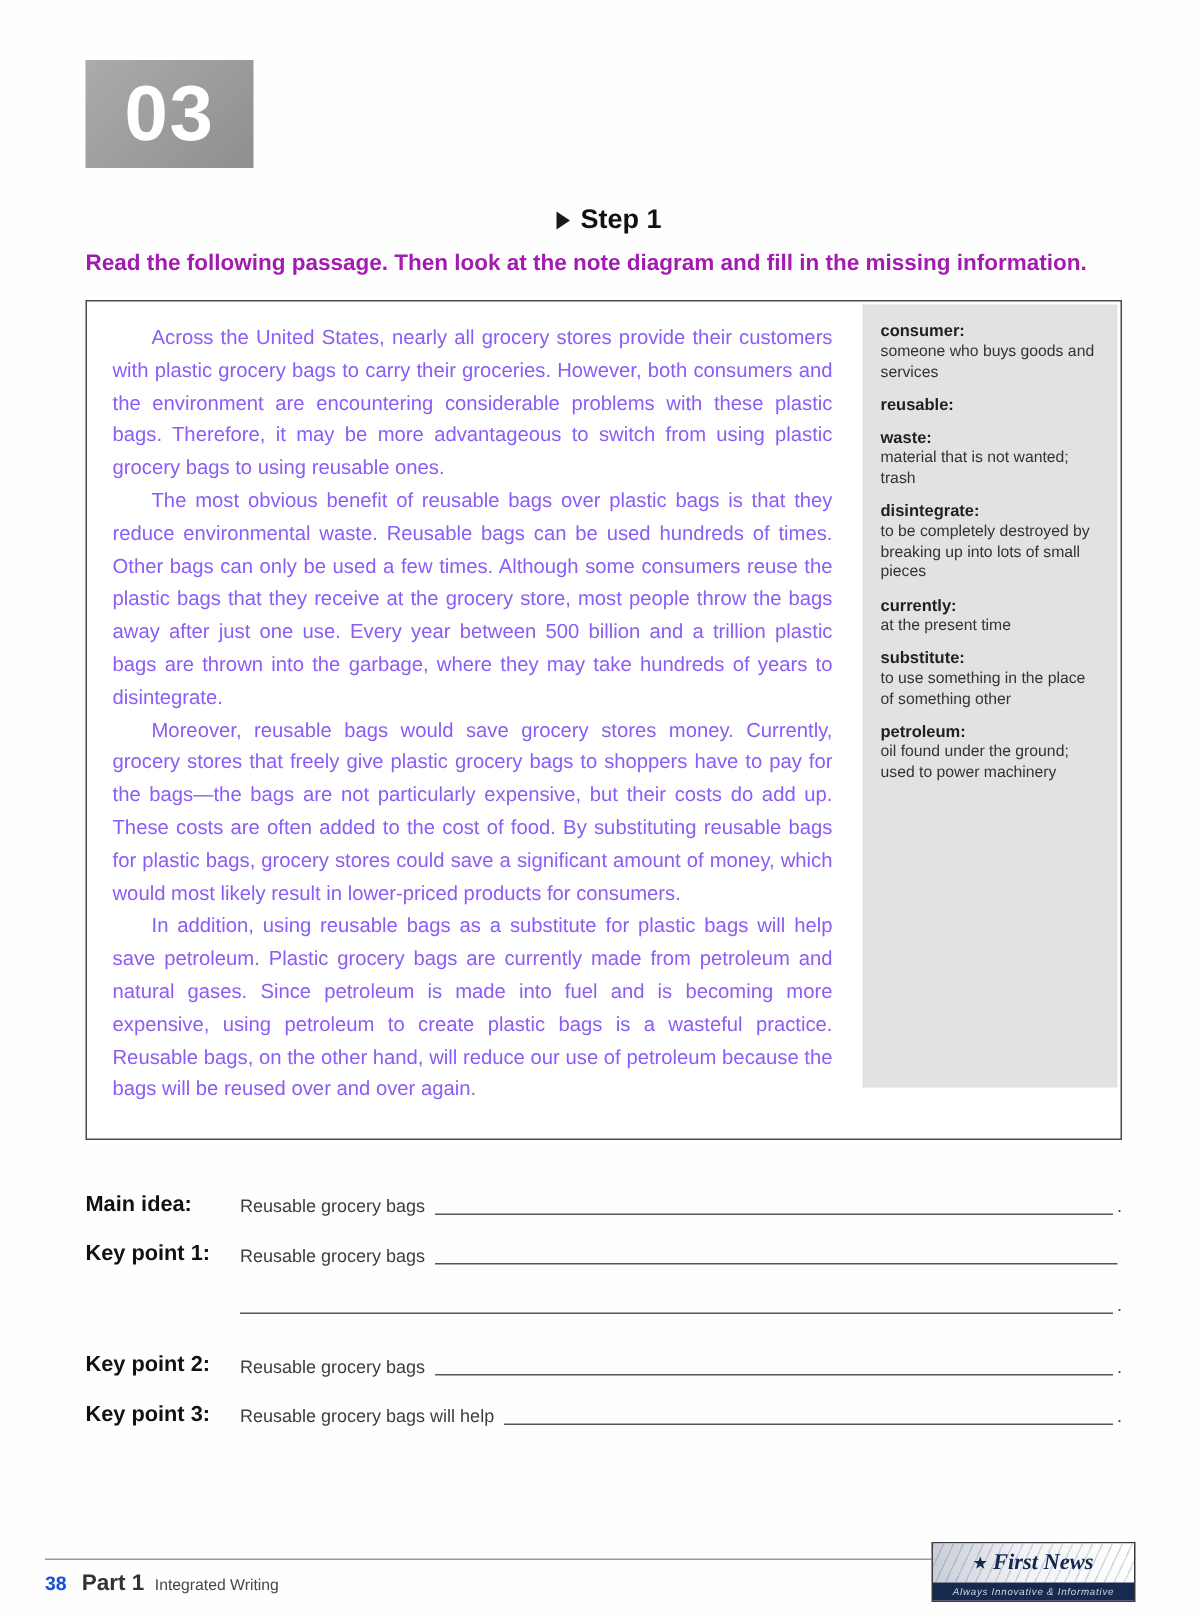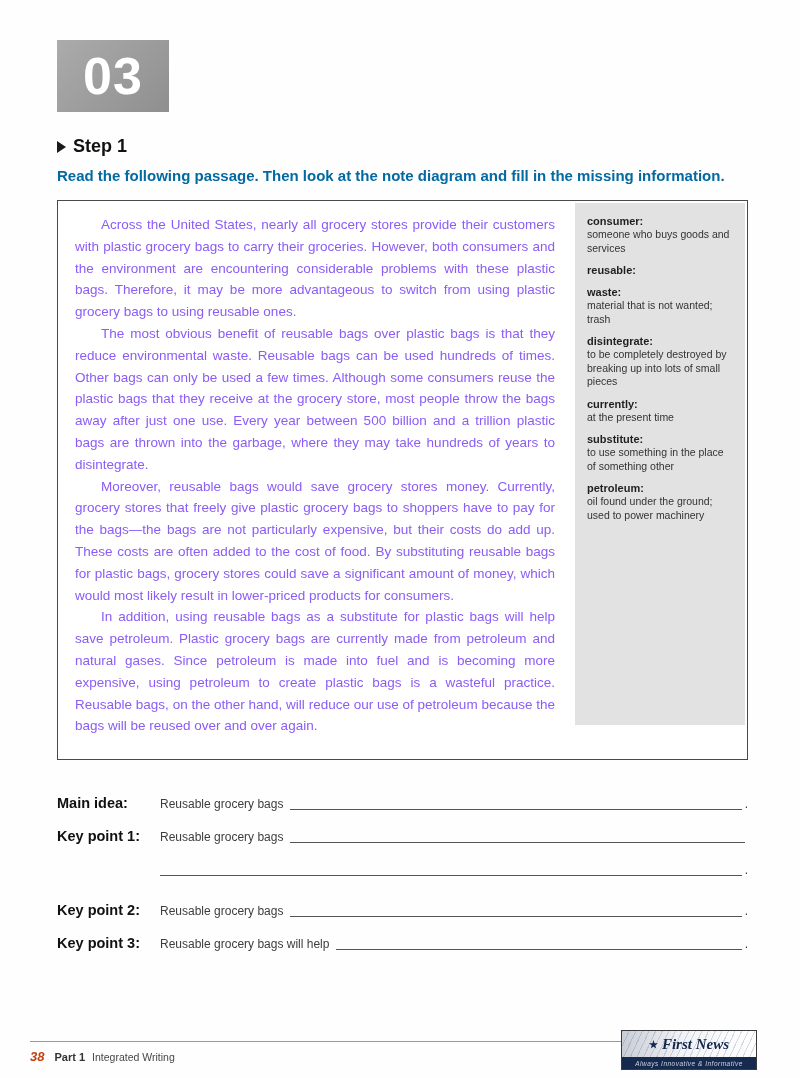--- a/index.html
+++ b/index.html
@@ -32,32 +32,32 @@
     border-bottom:1px solid #8a8a8a;
     padding-bottom:8px;
   }
   .chapter-title {
     font-size:40px; font-weight:bold; color:#141414;
     letter-spacing:-0.5px; line-height:1;
   }
 
   
   .step { margin-top:24px; }
-  .step-row { display:flex; align-items:center; }
+  .step-row { display:flex; align-items:center;justify-content:center; }
   .step-arrow {
     width:0; height:0;
     border-left:9px solid #1a1a1a;
     border-top:6px solid transparent;
     border-bottom:6px solid transparent;
     margin-right:7px;
   }
   .step-label { font-size:18px; font-weight:bold; color:#111; }
   .instruction {
     margin-top:10px;
-    font-size:15px; font-weight:bold; color:#0369a1;
+    font-size:15px; font-weight:bold; color:#a21caf;
   }
 
   
   .passage-box {
     margin-top:16px;
     width:691px; height:560px;
     border:1px solid #4a4a4a;
     display:flex;
     background:#fff;
     overflow:hidden;
@@ -103,22 +103,22 @@
   .dot { color:#3d3d3d; }
 
   
   .footer {
     position:absolute;
     left:30px; right:43px; bottom:14px;
     border-top:1px solid #9a9a9a;
     padding-top:7px;
   }
   .footer-meta { display:flex; align-items:baseline; }
-  .page-num { font-size:13px; font-weight:bold; color:#c2410c; margin-right:10px;font-style:italic; }
-  .part-label { font-size:11px; font-weight:bold; color:#333; margin-right:7px; }
+  .page-num { font-size:13px; font-weight:bold; color:#1d4ed8; margin-right:10px; }
+  .part-label { font-size:15px; font-weight:bold; color:#333; margin-right:7px; }
   .section-label { font-size:10.5px; color:#474747; }
 
   .logo {
     position:absolute;
     right:0; top:-12px;
     width:136px; height:40px;
     border:1px solid #3a3a3a;
     background:#fff;
     display:flex; flex-direction:column;
   }

